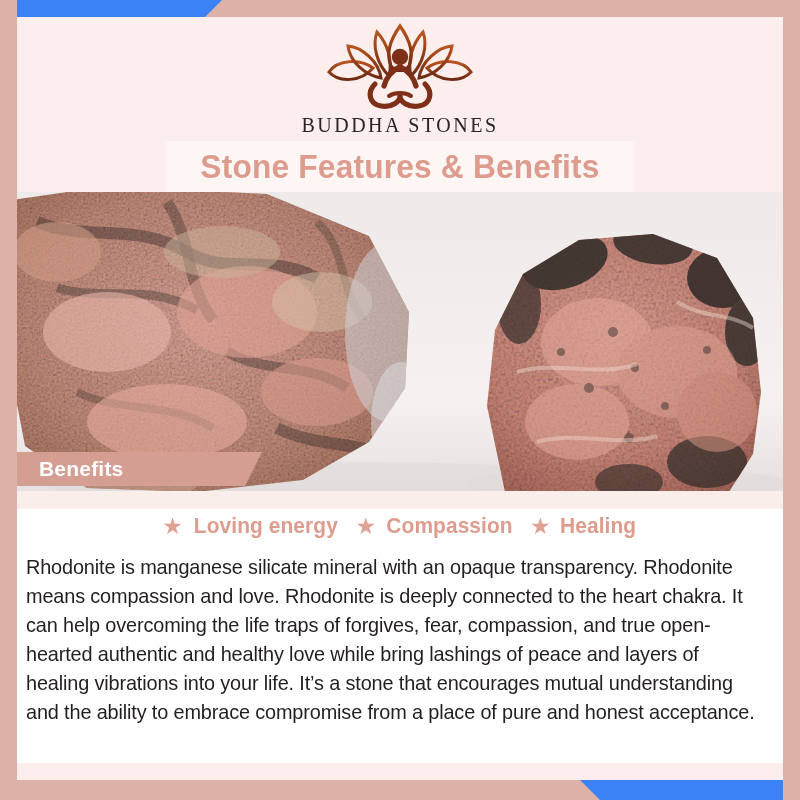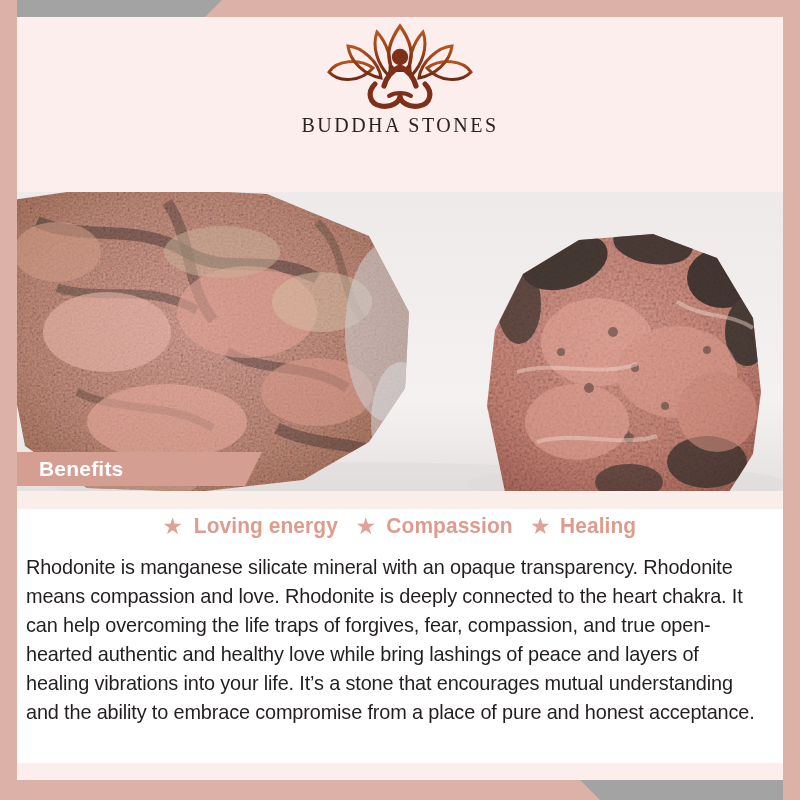--- a/index.html
+++ b/index.html
@@ -9,21 +9,21 @@
   }
   body {
     font-family: "Liberation Sans", sans-serif;
   }
 
   #poster {
     position: relative;
     width: 800px;
     height: 800px;
     overflow: hidden;
-    background: #a3a3a3;
+    background: #3b82f6;
   }
 
   
   .band-top {
     position: absolute;
     top: 0; left: 0;
     width: 800px; height: 17px;
     background: #dcb1a7;
     -webkit-clip-path: polygon(222px 0, 800px 0, 800px 17px, 205px 17px);
     clip-path: polygon(222px 0, 800px 0, 800px 17px, 205px 17px);
@@ -224,20 +224,23 @@
         <path d="M85 47 C 93 50, 99 58, 101 66"></path>
 
         <path d="M60 64 C 52 72, 54 84, 66 86 C 76 88, 85 82, 85 76 C 85 82, 94 88, 104 86 C 116 84, 118 72, 110 64"></path>
 
         <path d="M74 76 C 80 72, 90 72, 96 76" stroke-width="4"></path>
       </g>
     </svg>
     <div class="logo-wordmark">BUDDHA STONES</div>
   </div>
 
+  <div class="title-banner">
+    <div class="title-text">Stone Features &amp; Benefits</div>
+  </div>
 
   <div class="photo">
     <svg width="766" height="299" viewBox="0 0 766 299">
       <defs>
         <linearGradient id="bgGrad" x1="0" y1="0" x2="0" y2="1">
           <stop offset="0%" stop-color="#efeaea"></stop>
           <stop offset="70%" stop-color="#f4f1f0"></stop>
           <stop offset="100%" stop-color="#e6e1e1"></stop>
         </linearGradient>
         <radialGradient id="s1core" cx="45%" cy="45%" r="70%">

